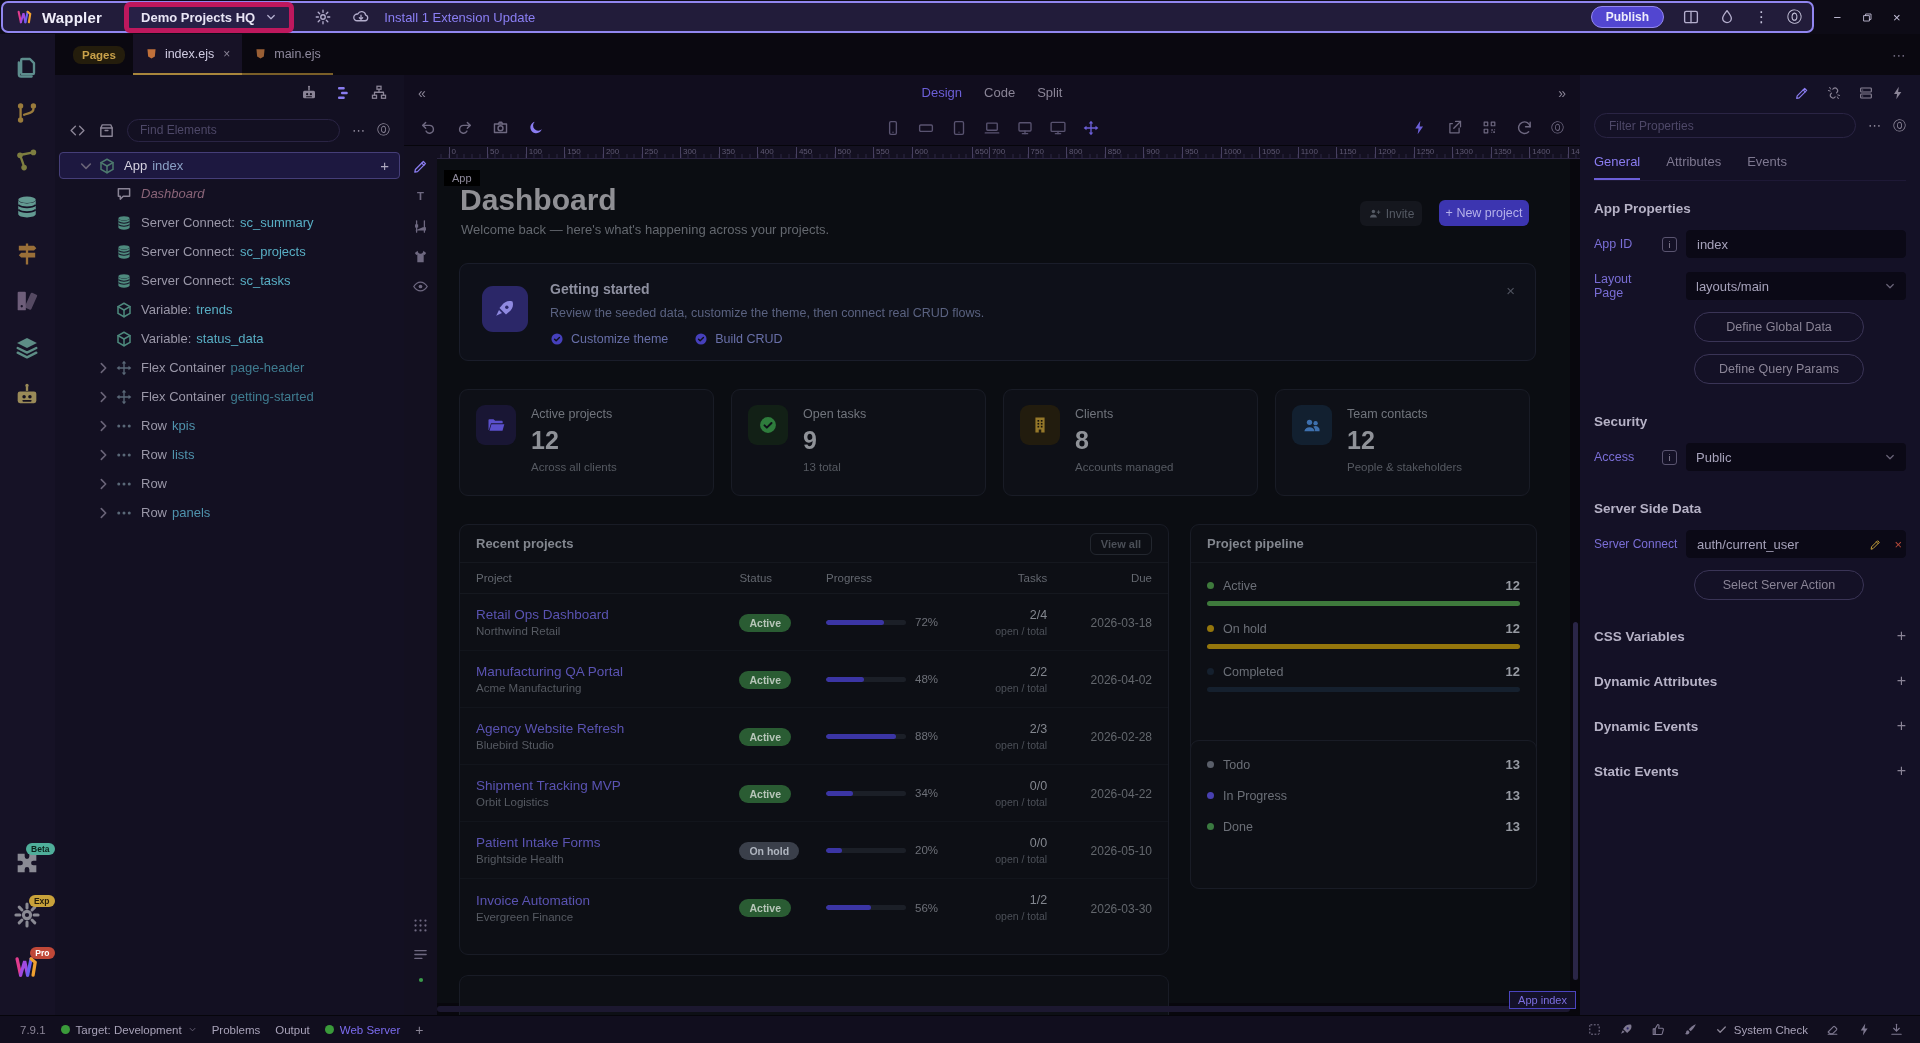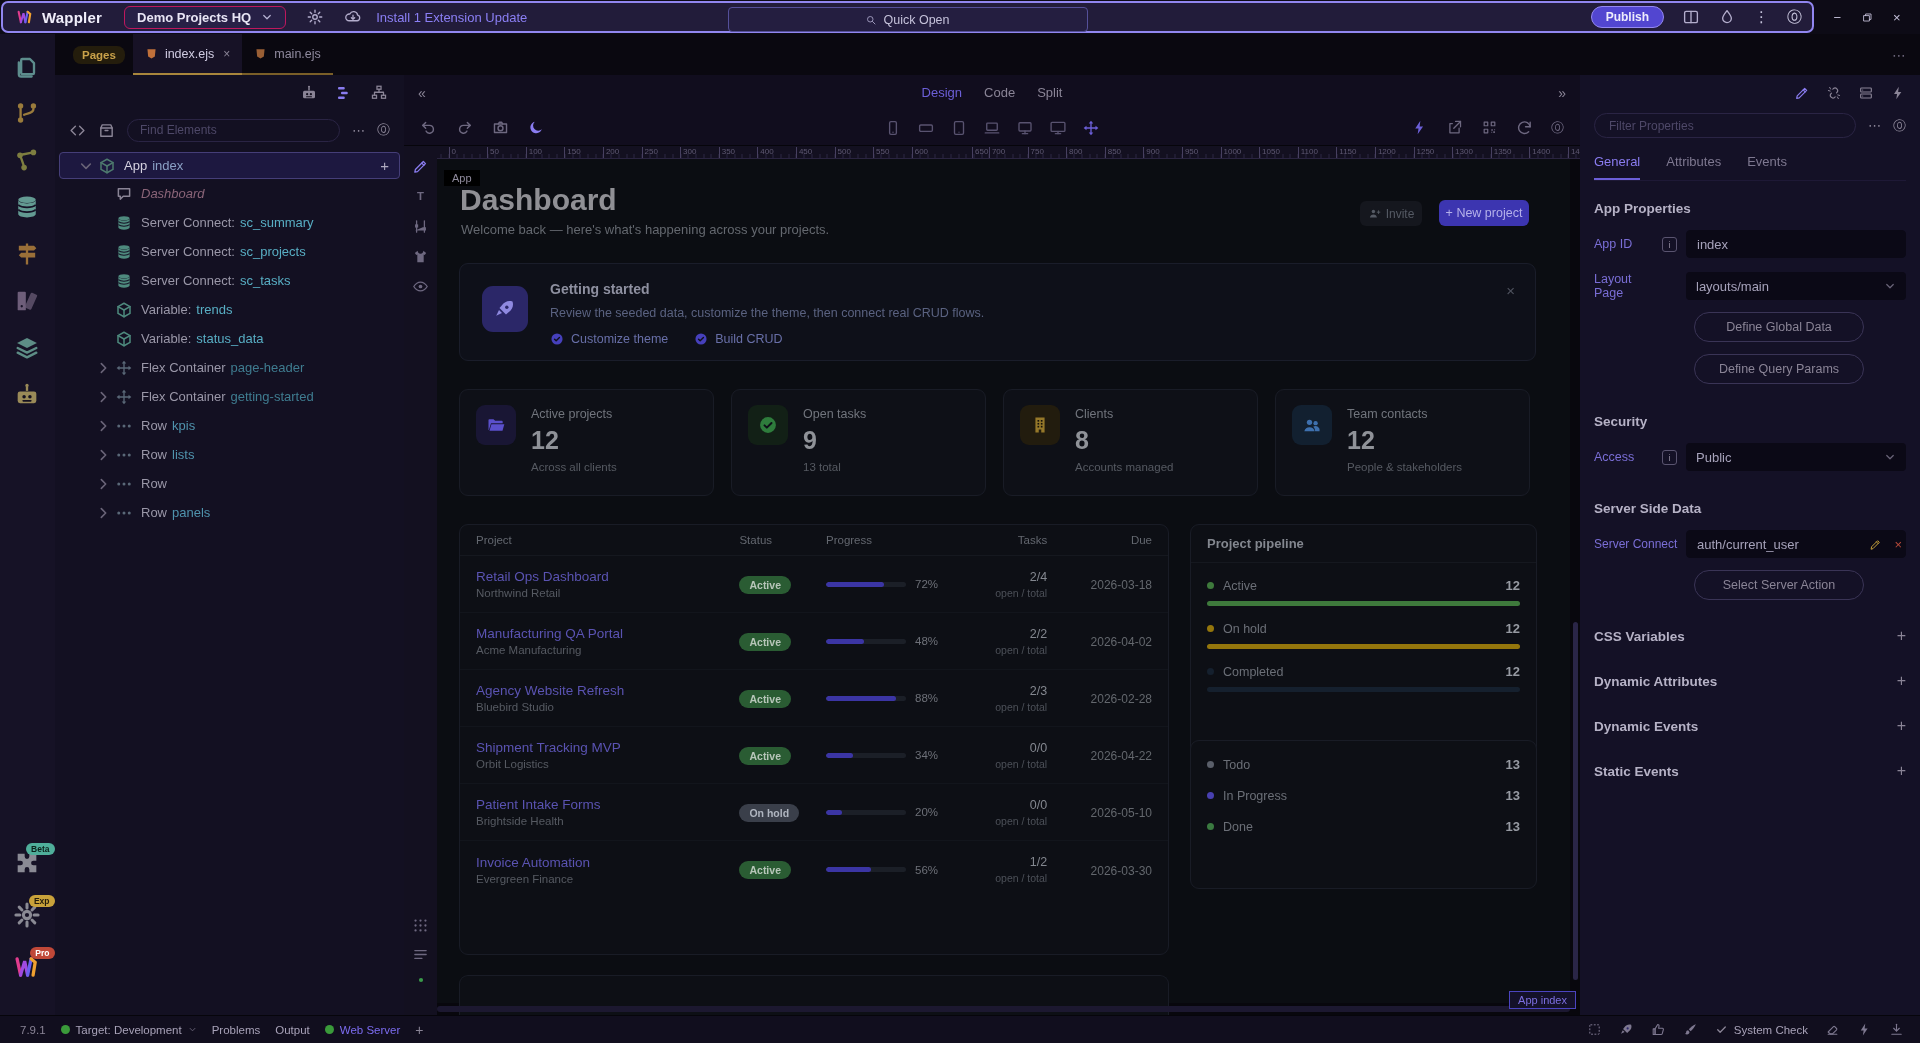--- a/index.html
+++ b/index.html
@@ -10,21 +10,21 @@
   .icon svg { width:100%; height:100%; display:block; }
   .tglyph { display:inline-flex; align-items:center; justify-content:center; }
 
   
   .titlebar { height:34px; display:flex; align-items:stretch; background:#0d0b16; }
   .tb-main { flex:1; margin:1px 0 1px 1px; border:2px solid #9186f0; border-radius:7px;
     background:#221c3a; display:flex; align-items:center; position:relative; }
   .logo { display:flex; align-items:center; gap:7px; margin-left:12px; }
   .logo .icon { width:20px; height:18px; }
   .logo-text { color:#f0eefa; font-weight:bold; font-size:15px; letter-spacing:.2px; }
-  .proj-select { margin-left:22px; display:flex; align-items:center; gap:10px; border:1px solid #be185d;
+  .proj-select { margin-left:22px; display:flex; align-items:center; gap:10px; border:5px solid #be185d;
     background:#272046; border-radius:6px; padding:3px 12px; color:#e8e5f5; font-size:13px; font-weight:bold; cursor:default; }
   .proj-select .icon { width:12px; height:12px; color:#b8b4d4; }
   .tb-icon { width:18px; height:18px; color:#b3adcc; margin-left:20px; cursor:default; }
   .ext-link { margin-left:14px; color:#8b7ff5; font-size:13px; cursor:default; }
   .quick-open { position:absolute; left:50%; top:4px; transform:translateX(-50%); width:360px; height:25px;
     border:1px solid #55509a; border-radius:4px; background:#241e40; display:flex; align-items:center;
     justify-content:center; gap:6px; color:#c5c2da; font-size:12.5px; cursor:default; }
   .quick-open .icon { width:12px; height:12px; color:#9a95b8; }
   .tb-right { position:absolute; right:10px; display:flex; align-items:center; gap:18px; }
   .publish-btn { background:#5246d0; border:1.5px solid #9488f2; border-radius:12px; color:#eeecfc;
@@ -276,29 +276,20 @@
             <path d="M12 3v2.8M12 18.2V21M3 12h2.8M18.2 12H21M5.6 5.6l2 2M16.4 16.4l2 2M18.4 5.6l-2 2M7.6 16.4l-2 2" fill="none" stroke="currentColor" stroke-width="1.8" stroke-linecap="round" stroke-linejoin="round"></path>
           </svg>
         </span>
       <span class="icon tb-icon">
           <svg viewBox="0 0 24 24" xmlns="http://www.w3.org/2000/svg">
             <path d="M7 17a4.5 4.5 0 1 1 .8-8.9A5.5 5.5 0 0 1 18.2 9.4 3.9 3.9 0 0 1 17.5 17H7z" fill="none" stroke="currentColor" stroke-width="1.7" stroke-linecap="round" stroke-linejoin="round"></path>
             <path d="M12 9.5v5.5M9.8 13l2.2 2.2 2.2-2.2" fill="none" stroke="currentColor" stroke-width="1.7" stroke-linecap="round" stroke-linejoin="round"></path>
           </svg>
         </span>
       <span class="ext-link">Install 1 Extension Update</span>
-      <div class="quick-open">
-        <span class="icon">
-            <svg viewBox="0 0 24 24" xmlns="http://www.w3.org/2000/svg">
-              <circle cx="10.5" cy="10.5" r="5.5" fill="none" stroke="currentColor" stroke-width="2"></circle>
-              <path d="M14.8 14.8L20 20" fill="none" stroke="currentColor" stroke-width="2" stroke-linecap="round" stroke-linejoin="round"></path>
-            </svg>
-          </span>
-        <span>Quick Open</span>
-      </div>
       <div class="tb-right">
         <button class="publish-btn">Publish</button>
         <span class="icon tb-icon">
             <svg viewBox="0 0 24 24" xmlns="http://www.w3.org/2000/svg">
               <rect x="3.5" y="4.5" width="17" height="15" rx="2" fill="none" stroke="currentColor" stroke-width="1.8"></rect>
               <path d="M12 4.5v15" fill="none" stroke="currentColor" stroke-width="1.8" stroke-linecap="round" stroke-linejoin="round"></path>
             </svg>
           </span>
         <span class="icon tb-icon">
             <svg viewBox="0 0 24 24" xmlns="http://www.w3.org/2000/svg">
@@ -994,20 +985,24 @@
                       </div>
                       <div>
                         <div class="kpi-label">Team contacts</div>
                         <div class="kpi-value">12</div>
                         <div class="kpi-sub">People &amp; stakeholders</div>
                       </div>
                     </div>
                   </div>
 
                 <div class="panel" style="left:22px;top:365px;width:710px;height:431px;">
+                  <div class="panel-head">
+                    <span>Recent projects</span>
+                    <span class="viewall-btn">View all</span>
+                  </div>
                   <div class="tbl-colhead" id="tbl-colhead">
                       <span class="c-project">Project</span>
                       <span class="c-status">Status</span>
                       <span class="" style="width: 145px;">Progress</span>
                       <span class="c-tasks">Tasks</span>
                       <span class="c-due">Due</span>
                     </div>
                   <div id="tbl-body">
                       <div class="tbl-row">
                         <div class="c-project">

